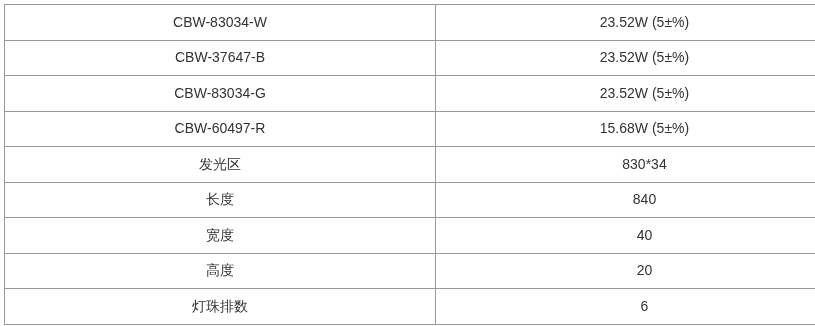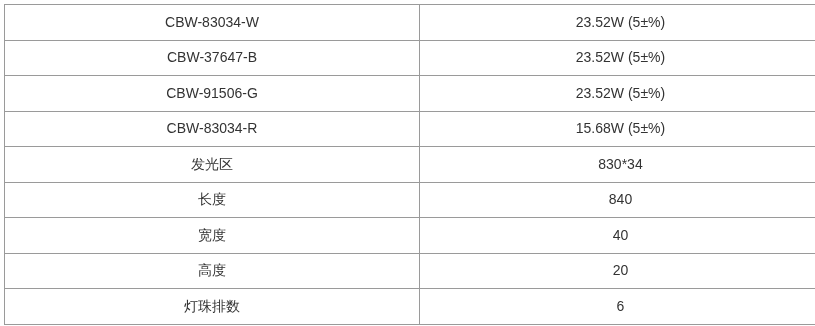--- a/index.html
+++ b/index.html
@@ -21,21 +21,21 @@
   }
   table.spec-table {
     border-collapse: collapse;
     width: 801px;
     table-layout: fixed;
     background: #ffffff;
   }
   table.spec-table td {
     border: 1px solid #9a9a9a;
     height: 34.5px;
-    padding: 0 4px;
+    padding: 0 12px;
     text-align: center;
     vertical-align: middle;
     font-size: 14px;
     line-height: 1.2;
     color: #333333;
     font-family: "Liberation Sans", "DejaVu Sans", sans-serif;
     white-space: nowrap;
     overflow: hidden;
   }
   table.spec-table td.col-label {
@@ -53,25 +53,25 @@
     <tbody>
       <tr>
         <td class="col-label">CBW-83034-W</td>
         <td class="col-value">23.52W (5±%)</td>
       </tr>
       <tr>
         <td class="col-label">CBW-37647-B</td>
         <td class="col-value">23.52W (5±%)</td>
       </tr>
       <tr>
-        <td class="col-label">CBW-91506-G</td>
+        <td class="col-label">CBW-83034-G</td>
         <td class="col-value">23.52W (5±%)</td>
       </tr>
       <tr>
-        <td class="col-label">CBW-83034-R</td>
+        <td class="col-label">CBW-60497-R</td>
         <td class="col-value">15.68W (5±%)</td>
       </tr>
       <tr>
         <td class="col-label">发光区</td>
         <td class="col-value">830*34</td>
       </tr>
       <tr>
         <td class="col-label">长度</td>
         <td class="col-value">840</td>
       </tr>

